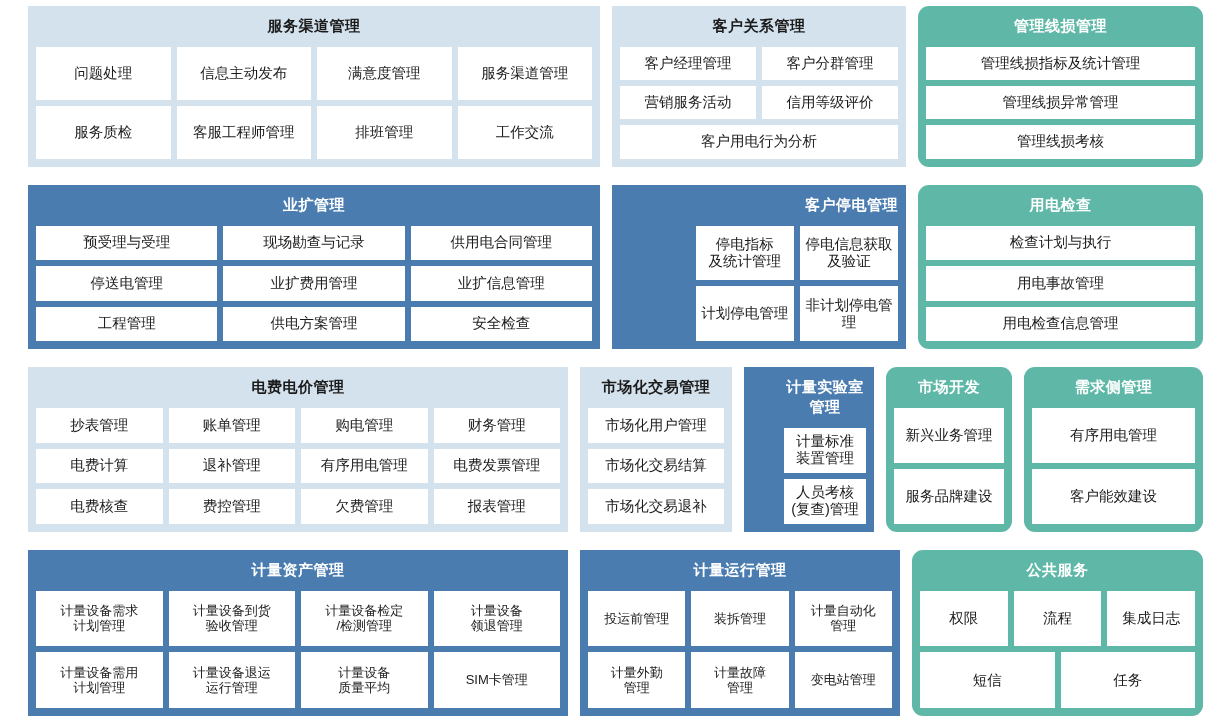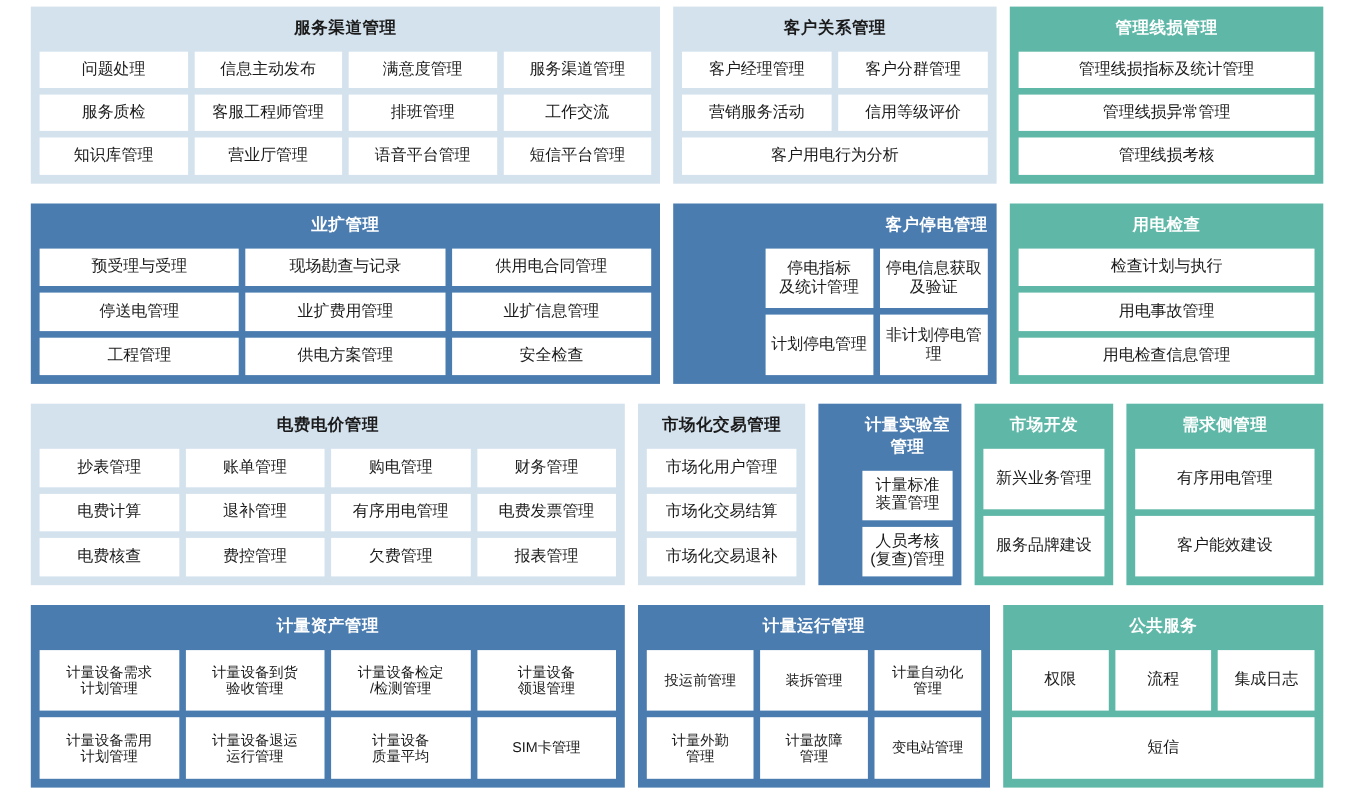--- a/index.html
+++ b/index.html
@@ -19,21 +19,21 @@
   .row { display: flex; gap: 12px; }
 
   
   .panel {
     display: flex; flex-direction: column;
     padding: 7px 8px 8px 8px;
     gap: 6px;
   }
   .panel.lightblue { background: #d4e2ee; }
   .panel.blue      { background: #4a7cb0; }
-  .panel.teal      { background: #5fb8a7; }
+  .panel.teal      { background: #5fb8a7; border-radius: 11px; }
 
   .panel-title {
     text-align: center;
     font-weight: bold;
     font-size: 15px;
     line-height: 20px;
     padding: 3px 0 5px 0;
     letter-spacing: .5px;
   }
   .panel.lightblue > .panel-title { color: #1b1b1b; }
@@ -98,26 +98,20 @@
           <div class="tile">信息主动发布</div>
           <div class="tile">满意度管理</div>
           <div class="tile">服务渠道管理</div>
         </div>
         <div class="tile-row">
           <div class="tile">服务质检</div>
           <div class="tile">客服工程师管理</div>
           <div class="tile">排班管理</div>
           <div class="tile">工作交流</div>
         </div>
-        <div class="tile-row">
-          <div class="tile">知识库管理</div>
-          <div class="tile">营业厅管理</div>
-          <div class="tile">语音平台管理</div>
-          <div class="tile">短信平台管理</div>
-        </div>
       </div>
     </section>
 
     <section class="panel lightblue p2">
       <div class="panel-title">客户关系管理</div>
       <div class="tiles">
         <div class="tile-row">
           <div class="tile">客户经理管理</div>
           <div class="tile">客户分群管理</div>
         </div>
@@ -331,18 +325,19 @@
     <section class="panel teal p3">
       <div class="panel-title">公共服务</div>
       <div class="tiles">
         <div class="tile-row">
           <div class="tile">权限</div>
           <div class="tile">流程</div>
           <div class="tile">集成日志</div>
         </div>
         <div class="tile-row">
           <div class="tile">短信</div>
+          <div class="tile">任务</div>
         </div>
       </div>
     </section>
   </div>
 
 </div>
 
 </body></html>

